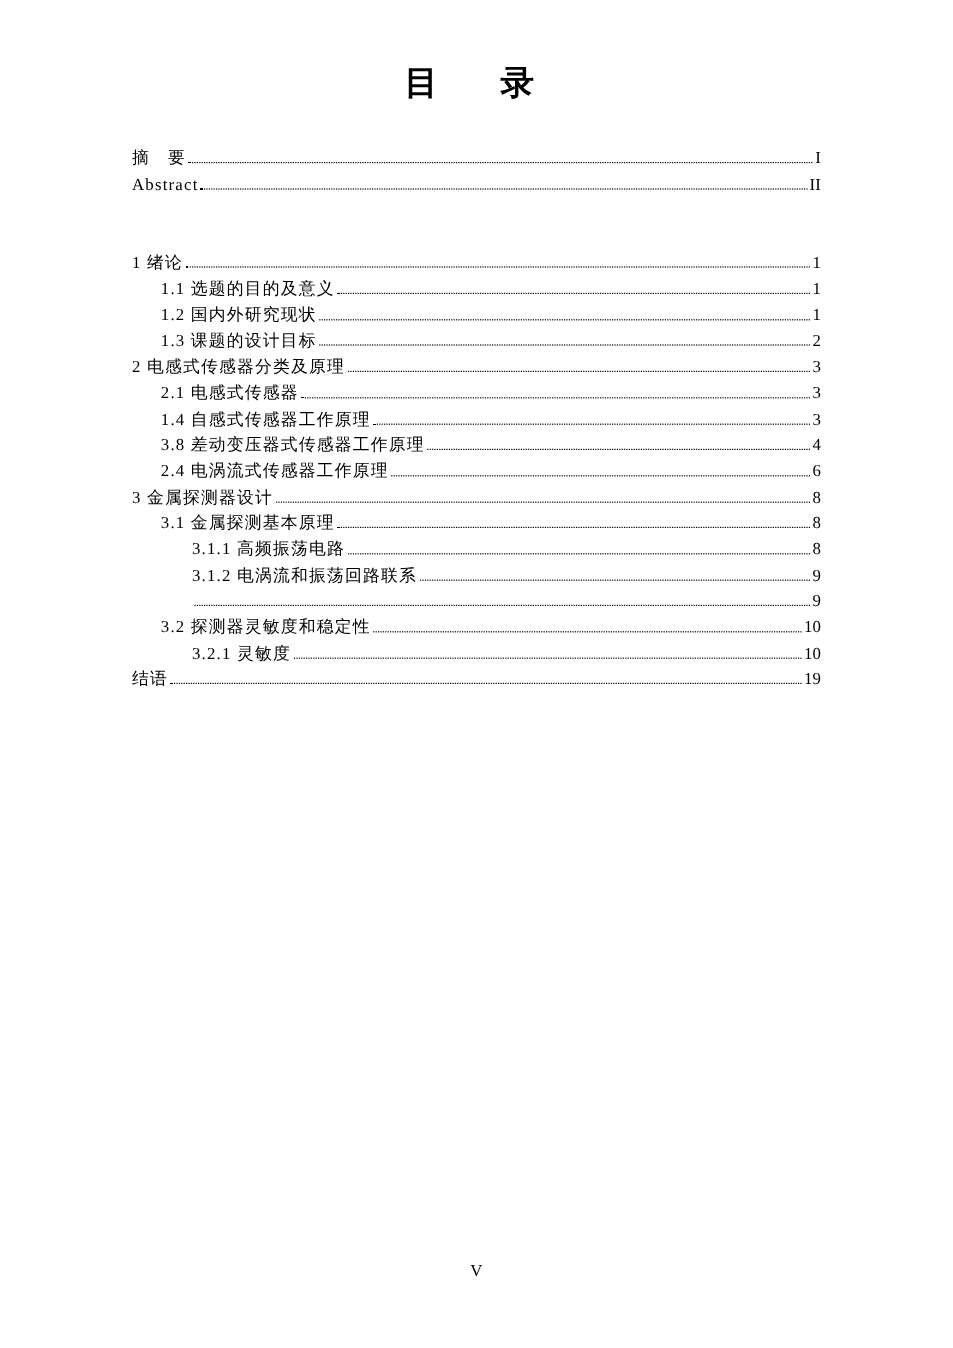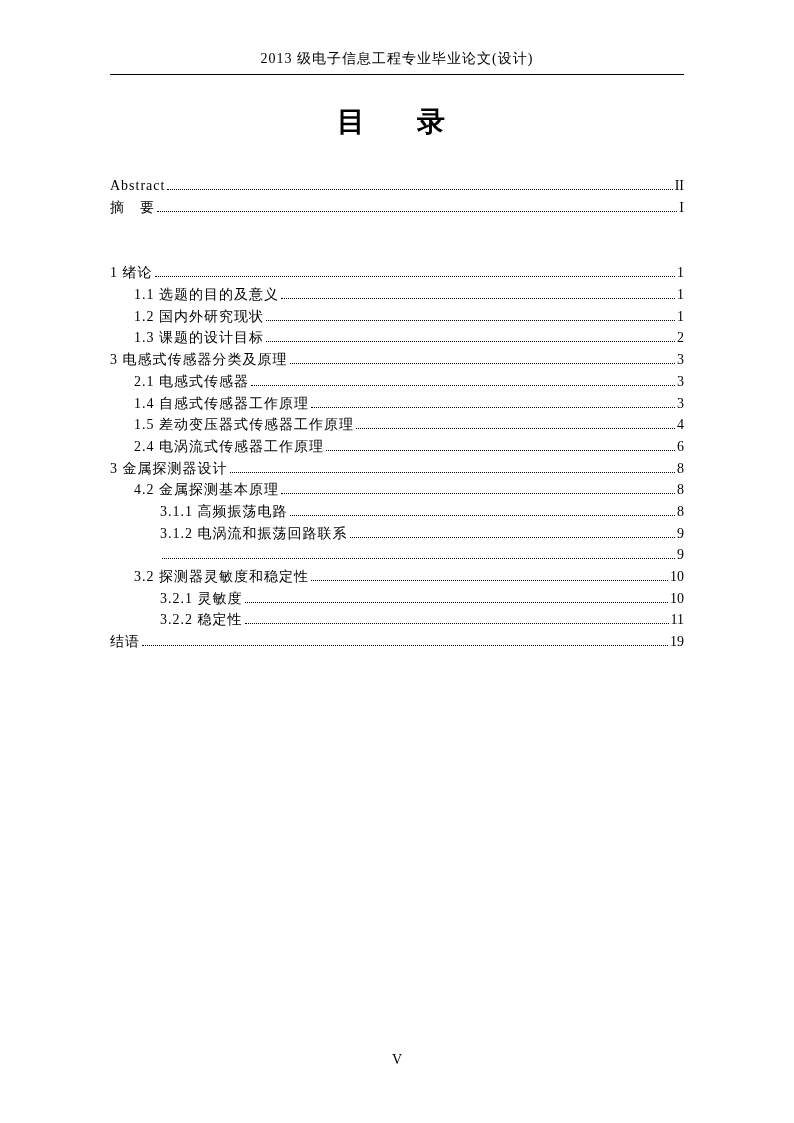--- a/index.html
+++ b/index.html
@@ -62,33 +62,32 @@
     right: 0;
     text-align: center;
     font-size: 14px;
     font-family: "Times New Roman", serif;
   }
 </style>
 </head>
 <body>
 
 <div class="page">
-  <div class="header">2013 级电子信息工程专业毕业论文(设计)</div>
   <div class="title">目　录</div>
 
   <div class="toc" id="toc-top">
       <div class="toc-row">
+        <span class="toc-label">摘　要</span>
+        <span class="toc-dots"></span>
+        <span class="toc-page">I</span>
+      </div>
+      <div class="toc-row">
         <span class="toc-label">Abstract</span>
         <span class="toc-dots"></span>
         <span class="toc-page">II</span>
-      </div>
-      <div class="toc-row">
-        <span class="toc-label">摘　要</span>
-        <span class="toc-dots"></span>
-        <span class="toc-page">I</span>
       </div>
     </div>
   <div class="gap"></div>
   <div class="toc" id="toc-main">
       <div class="toc-row">
         <span class="toc-label">1 绪论</span>
         <span class="toc-dots"></span>
         <span class="toc-page">1</span>
       </div>
       <div class="toc-row indent-1">
@@ -100,51 +99,51 @@
         <span class="toc-label">1.2 国内外研究现状</span>
         <span class="toc-dots"></span>
         <span class="toc-page">1</span>
       </div>
       <div class="toc-row indent-1">
         <span class="toc-label">1.3 课题的设计目标</span>
         <span class="toc-dots"></span>
         <span class="toc-page">2</span>
       </div>
       <div class="toc-row">
-        <span class="toc-label">3 电感式传感器分类及原理</span>
+        <span class="toc-label">2 电感式传感器分类及原理</span>
         <span class="toc-dots"></span>
         <span class="toc-page">3</span>
       </div>
       <div class="toc-row indent-1">
         <span class="toc-label">2.1  电感式传感器</span>
         <span class="toc-dots"></span>
         <span class="toc-page">3</span>
       </div>
       <div class="toc-row indent-1">
         <span class="toc-label">1.4 自感式传感器工作原理</span>
         <span class="toc-dots"></span>
         <span class="toc-page">3</span>
       </div>
       <div class="toc-row indent-1">
-        <span class="toc-label">1.5 差动变压器式传感器工作原理</span>
+        <span class="toc-label">3.8 差动变压器式传感器工作原理</span>
         <span class="toc-dots"></span>
         <span class="toc-page">4</span>
       </div>
       <div class="toc-row indent-1">
         <span class="toc-label">2.4 电涡流式传感器工作原理</span>
         <span class="toc-dots"></span>
         <span class="toc-page">6</span>
       </div>
       <div class="toc-row">
         <span class="toc-label">3  金属探测器设计</span>
         <span class="toc-dots"></span>
         <span class="toc-page">8</span>
       </div>
       <div class="toc-row indent-1">
-        <span class="toc-label">4.2 金属探测基本原理</span>
+        <span class="toc-label">3.1 金属探测基本原理</span>
         <span class="toc-dots"></span>
         <span class="toc-page">8</span>
       </div>
       <div class="toc-row indent-2">
         <span class="toc-label">3.1.1 高频振荡电路</span>
         <span class="toc-dots"></span>
         <span class="toc-page">8</span>
       </div>
       <div class="toc-row indent-2">
         <span class="toc-label">3.1.2 电涡流和振荡回路联系</span>
@@ -158,25 +157,20 @@
       <div class="toc-row indent-1">
         <span class="toc-label">3.2 探测器灵敏度和稳定性</span>
         <span class="toc-dots"></span>
         <span class="toc-page">10</span>
       </div>
       <div class="toc-row indent-2">
         <span class="toc-label">3.2.1 灵敏度</span>
         <span class="toc-dots"></span>
         <span class="toc-page">10</span>
       </div>
-      <div class="toc-row indent-2">
-        <span class="toc-label">3.2.2 稳定性</span>
-        <span class="toc-dots"></span>
-        <span class="toc-page">11</span>
-      </div>
       <div class="toc-row">
         <span class="toc-label">结语</span>
         <span class="toc-dots"></span>
         <span class="toc-page">19</span>
       </div>
     </div>
 </div>
 
 <div class="page-num">V</div>
 

